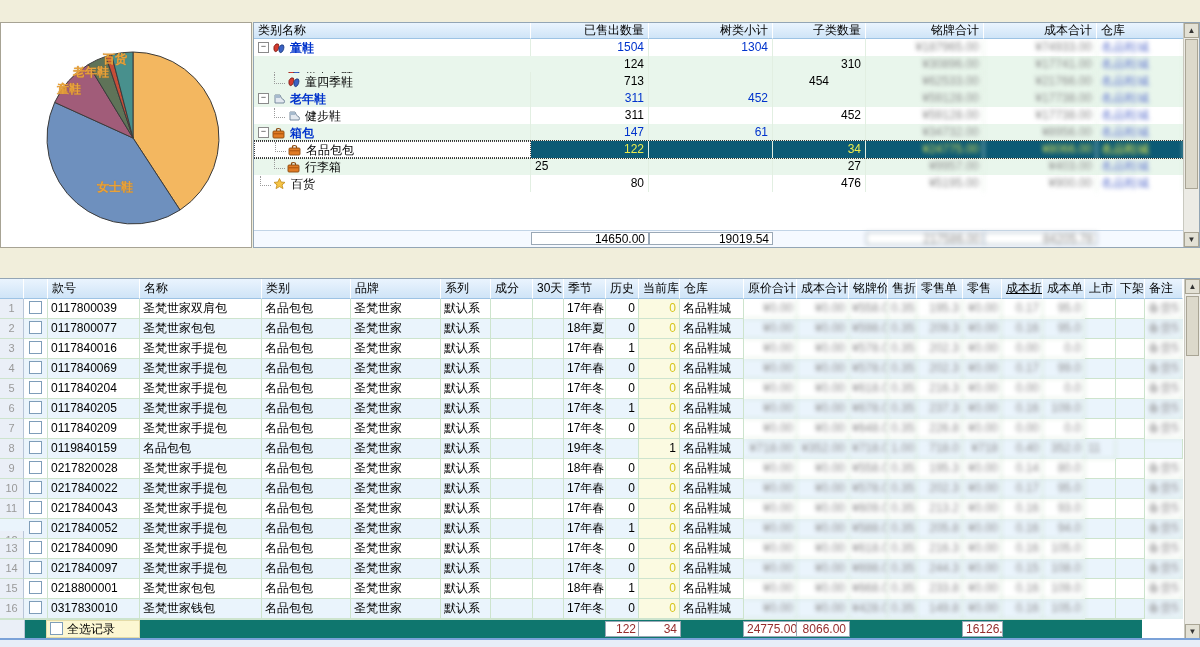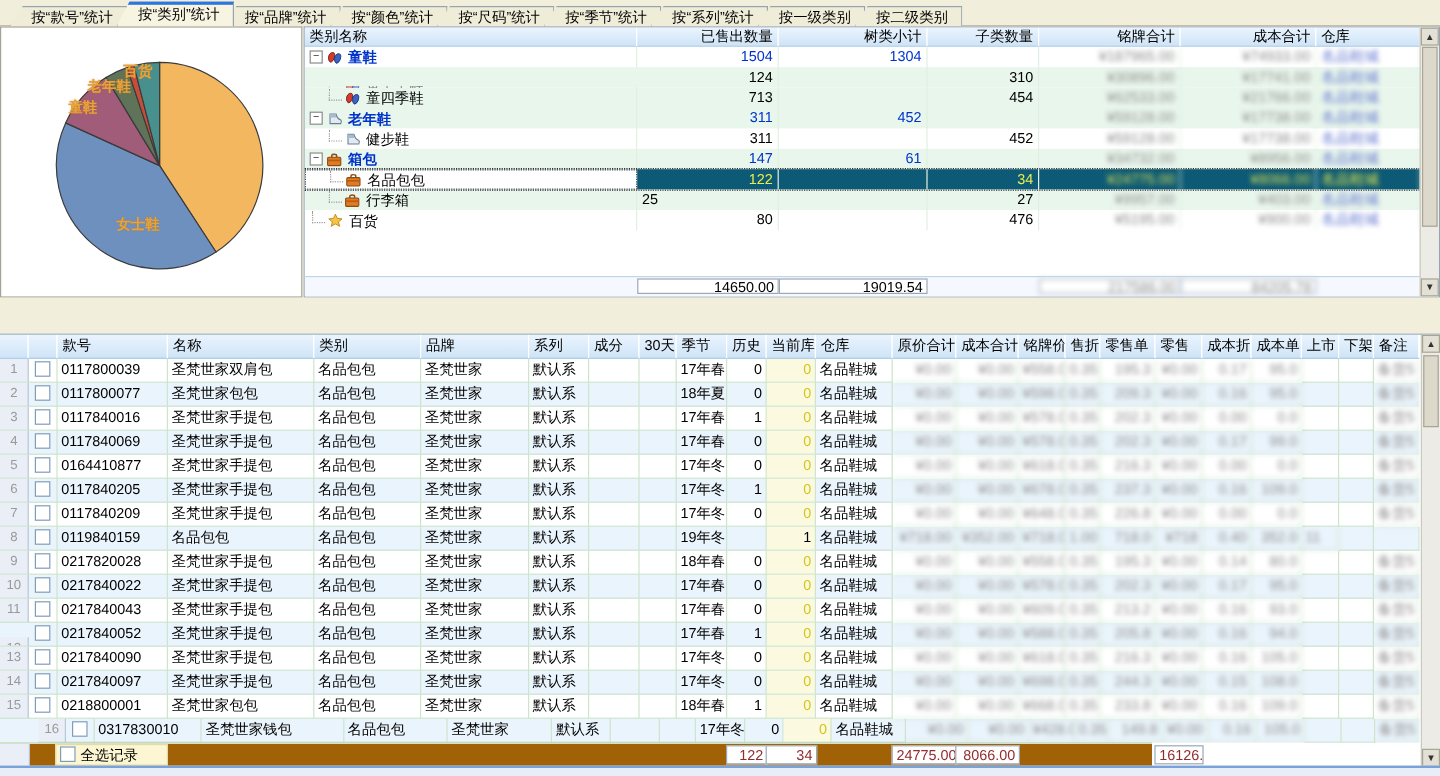--- a/index.html
+++ b/index.html
@@ -75,34 +75,33 @@
   .gbody{position:absolute;left:0;top:20px;width:1183px;height:320px;overflow:hidden;}
   .gr{display:flex;height:20px;line-height:19px;}
   .gr.alt{background:#eaf4fc;}
   .gd{box-sizing:border-box;padding:0 3px;border-right:1px solid #cde4cd;border-bottom:1px solid #cde4cd;
       overflow:hidden;white-space:nowrap;}
   .gd.numcol{background:#eaeff7;border-right:1px solid #b9c6d8;color:#999;text-align:center;font-size:11px;}
   .gd.stock{background:#fbfae1;color:#d6c51c;}
   .gd.stock.cur{color:#000;}
   .cb{display:inline-block;width:11px;height:11px;background:#fff;border:1px solid #7e9db9;
       vertical-align:middle;margin-top:-2px;}
-  .gfoot{position:absolute;left:0;top:340px;width:960px;height:20px;background:#a16207;border-top:1px solid #cde4cd;}
+  .gfoot{position:absolute;left:0;top:340px;width:1132px;height:20px;background:#0f766e;border-top:1px solid #cde4cd;padding-left:10px;}
   .gfoot .numstrip{position:absolute;left:0;top:0;width:24px;height:19px;background:#eaeff7;border-right:1px solid #b9c6d8;}
   .selectall{position:absolute;left:46px;top:0;width:94px;height:18px;line-height:17px;background:#fcf7d2;
              border:1px solid #e4dca8;box-sizing:border-box;padding-left:3px;}
   .sumbox{position:absolute;top:1px;height:16px;line-height:15px;box-sizing:border-box;border:1px solid #9aa8b6;
           background:#fff;color:#962b2b;text-align:right;padding:0 3px;overflow:hidden;}
   .bottomstrip{position:absolute;left:0;top:638px;width:1200px;height:9px;
                background:#e7eef8;border-top:2px solid #7ba2d8;}
 </style>
 </head>
 <body>
 
 <div class="app">
-  <div class="tabstrip top" id="topTabs"><div class="tab">按“款号”统计</div><div class="tab active">按“类别”统计</div><div class="tab">按“品牌”统计</div><div class="tab">按“颜色”统计</div><div class="tab">按“尺码”统计</div><div class="tab">按“季节”统计</div><div class="tab">按“系列”统计</div><div class="tab">按一级类别</div><div class="tab">按二级类别</div></div>
 
   <div class="toppane">
     <div class="piepanel">
       <svg id="pieSvg" width="176" height="176" viewBox="0 0 176 176" style="position:absolute;left:44px;top:27px;">
           <path d="M88,88 L88.0,2.0 A86,86 0 0 1 135.0,160.0 Z" fill="#F3B760" stroke="#3b3b3b" stroke-width="1"></path>
           <path d="M88,88 L135.0,160.0 A86,86 0 0 1 9.7,52.4 Z" fill="#6E90BE" stroke="#3b3b3b" stroke-width="1"></path>
           <path d="M88,88 L9.7,52.4 A86,86 0 0 1 43.3,14.5 Z" fill="#A15C79" stroke="#3b3b3b" stroke-width="1"></path>
           <path d="M88,88 L43.3,14.5 A86,86 0 0 1 60.9,6.4 Z" fill="#5F7358" stroke="#3b3b3b" stroke-width="1"></path>
           <path d="M88,88 L60.9,6.4 A86,86 0 0 1 66.6,4.7 Z" fill="#C64D38" stroke="#3b3b3b" stroke-width="1"></path>
           <path d="M88,88 L66.6,4.7 A86,86 0 0 1 88.0,2.0 Z" fill="#48908D" stroke="#3b3b3b" stroke-width="1"></path>
@@ -169,21 +168,21 @@
               <div class="ticon">
                 <svg width="14" height="12" viewBox="0 0 14 12">
                   <path d="M2 8 Q1 4 4 2 Q7 1 7 4 Q7 7 5 9 Q3 11 2 8Z" fill="#d33b2f" stroke="#7a1d14" stroke-width="0.8"></path>
                   <path d="M7 9 Q6 5 9 3 Q12 2 12 5 Q12 8 10 10 Q8 12 7 9Z" fill="#3b62c4" stroke="#1d3a7a" stroke-width="0.8"></path>
                 </svg>
               </div>
               <div>童四季鞋</div>
             </div>
             <div class="td" style="width: 118px; text-align: right;">713</div>
             <div class="td" style="width: 124px; text-align: right;"></div>
-            <div class="td" style="width: 93px; text-align: right;">454</div>
+            <div class="td" style="width: 93px; text-align: center;">454</div>
             <div class="td blur" style="width: 118px; text-align: right;">¥62533.00</div>
             <div class="td blur" style="width: 113px; text-align: right;">¥21766.00</div>
             <div class="td blurblue" style="width: 87px;">名品鞋城</div>
           </div>
           <div class="tr alt">
             <div class="td namecell" style="width: 277px;">
               <div class="minusbox">−</div>
               <div class="ticon">
                 <svg width="14" height="12" viewBox="0 0 14 12">
                   <path d="M3 2 L8 2 Q9 6 12 7 Q13 8 12 10 L3 10 Z" fill="#e3e9f0" stroke="#6b7f94" stroke-width="0.9"></path>
@@ -326,21 +325,21 @@
         <div class="th" style="width: 42px;">季节</div>
         <div class="th" style="width: 33px;">历史</div>
         <div class="th" style="width: 41px;">当前库</div>
         <div class="th" style="width: 64px;">仓库</div>
         <div class="th" style="width: 53px;">原价合计</div>
         <div class="th" style="width: 52px;">成本合计</div>
         <div class="th" style="width: 39px;">铭牌价</div>
         <div class="th" style="width: 29px;">售折</div>
         <div class="th" style="width: 46px;">零售单</div>
         <div class="th" style="width: 39px;">零售</div>
-        <div class="th" style="width: 41px;">成本折</div>
+        <div class="th" style="width: 41px; text-decoration: underline;">成本折</div>
         <div class="th" style="width: 42px;">成本单</div>
         <div class="th" style="width: 31px;">上市</div>
         <div class="th" style="width: 29px;">下架</div>
         <div class="th" style="width: 38px;">备注</div>
       </div>
     <div class="gbody" id="gridBody">
         <div class="gr">
           <div class="gd numcol" style="width: 24px;">1</div>
           <div class="gd" style="width: 24px; text-align: center;"><div class="cb" style="display: inline-block;"></div></div>
           <div class="gd" style="width: 92px;">0117800039</div>
@@ -440,21 +439,21 @@
           <div class="gd blur" style="width: 39px; text-align: right;">¥0.00</div>
           <div class="gd blur" style="width: 41px; text-align: right;">0.17</div>
           <div class="gd blur" style="width: 42px; text-align: right;">99.0</div>
           <div class="gd" style="width: 31px;"></div>
           <div class="gd" style="width: 29px;"></div>
           <div class="gd blur" style="width: 38px;">备货5</div>
         </div>
         <div class="gr">
           <div class="gd numcol" style="width: 24px;">5</div>
           <div class="gd" style="width: 24px; text-align: center;"><div class="cb" style="display: inline-block;"></div></div>
-          <div class="gd" style="width: 92px;">0164410877</div>
+          <div class="gd" style="width: 92px;">0117840204</div>
           <div class="gd" style="width: 122px;">圣梵世家手提包</div>
           <div class="gd" style="width: 89px;">名品包包</div>
           <div class="gd" style="width: 90px;">圣梵世家</div>
           <div class="gd" style="width: 50px;">默认系</div>
           <div class="gd" style="width: 42px;"></div>
           <div class="gd" style="width: 31px;"></div>
           <div class="gd" style="width: 42px;">17年冬</div>
           <div class="gd" style="width: 33px; text-align: right;">0</div>
           <div class="gd stock" style="width: 41px; text-align: right;">0</div>
           <div class="gd" style="width: 64px;">名品鞋城</div>
@@ -724,21 +723,21 @@
           <div class="gd blur" style="width: 29px; text-align: right;">0.35</div>
           <div class="gd blur" style="width: 46px; text-align: right;">233.8</div>
           <div class="gd blur" style="width: 39px; text-align: right;">¥0.00</div>
           <div class="gd blur" style="width: 41px; text-align: right;">0.16</div>
           <div class="gd blur" style="width: 42px; text-align: right;">109.0</div>
           <div class="gd" style="width: 31px;"></div>
           <div class="gd" style="width: 29px;"></div>
           <div class="gd blur" style="width: 38px;">备货5</div>
         </div>
         <div class="gr alt">
-          <div class="gd numcol" style="width: 24px; margin-left: 32px;">16</div>
+          <div class="gd numcol" style="width: 24px;">16</div>
           <div class="gd" style="width: 24px; text-align: center;"><div class="cb" style="display: inline-block;"></div></div>
           <div class="gd" style="width: 92px;">0317830010</div>
           <div class="gd" style="width: 122px;">圣梵世家钱包</div>
           <div class="gd" style="width: 89px;">名品包包</div>
           <div class="gd" style="width: 90px;">圣梵世家</div>
           <div class="gd" style="width: 50px;">默认系</div>
           <div class="gd" style="width: 42px;"></div>
           <div class="gd" style="width: 31px;"></div>
           <div class="gd" style="width: 42px;">17年冬</div>
           <div class="gd" style="width: 33px; text-align: right;">0</div>

